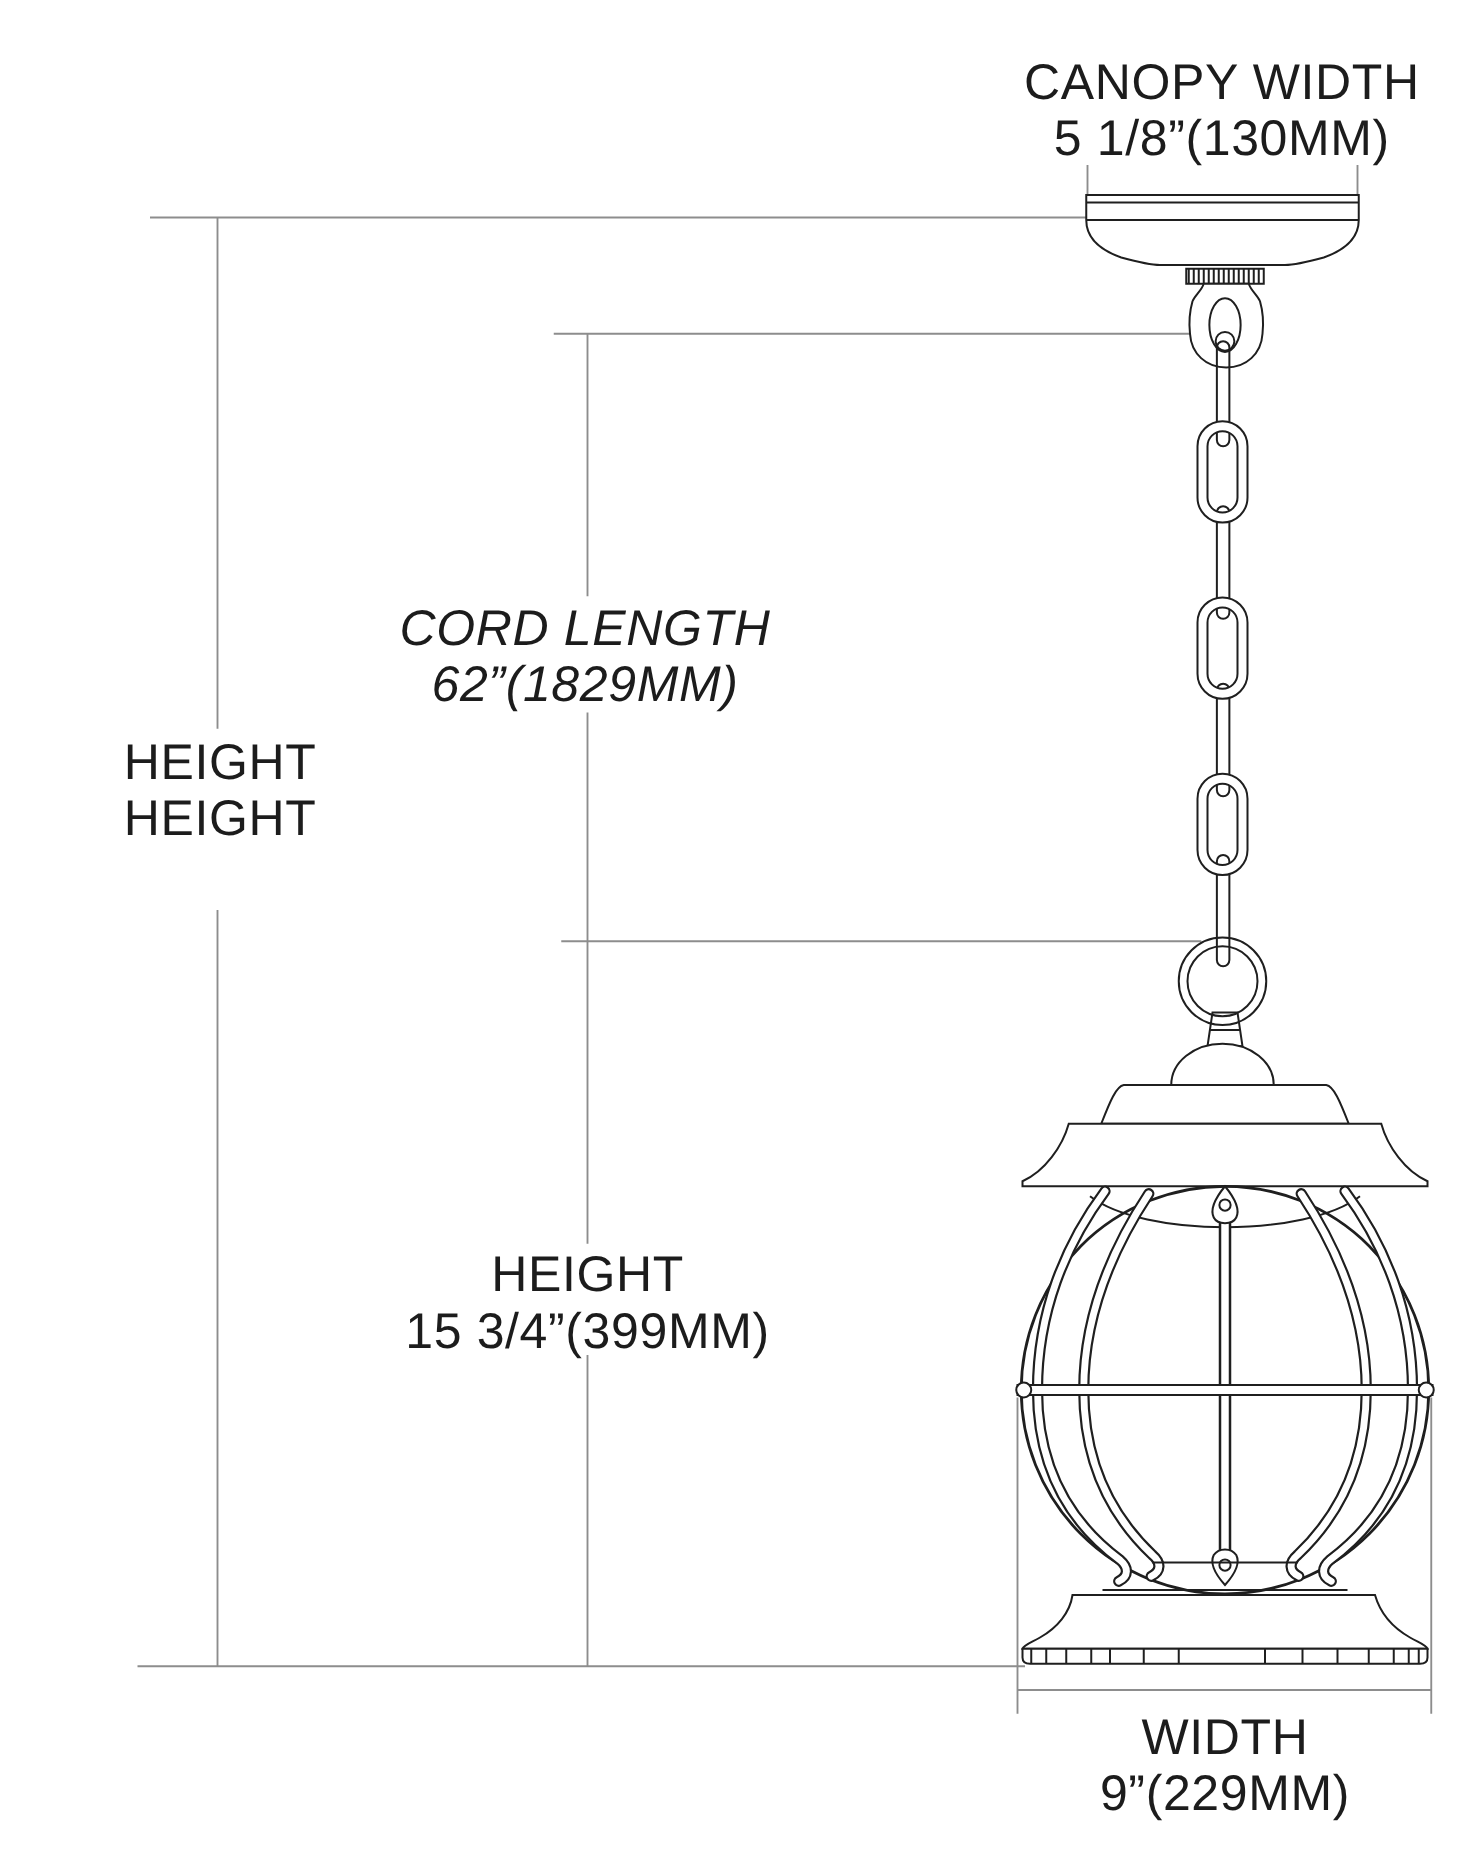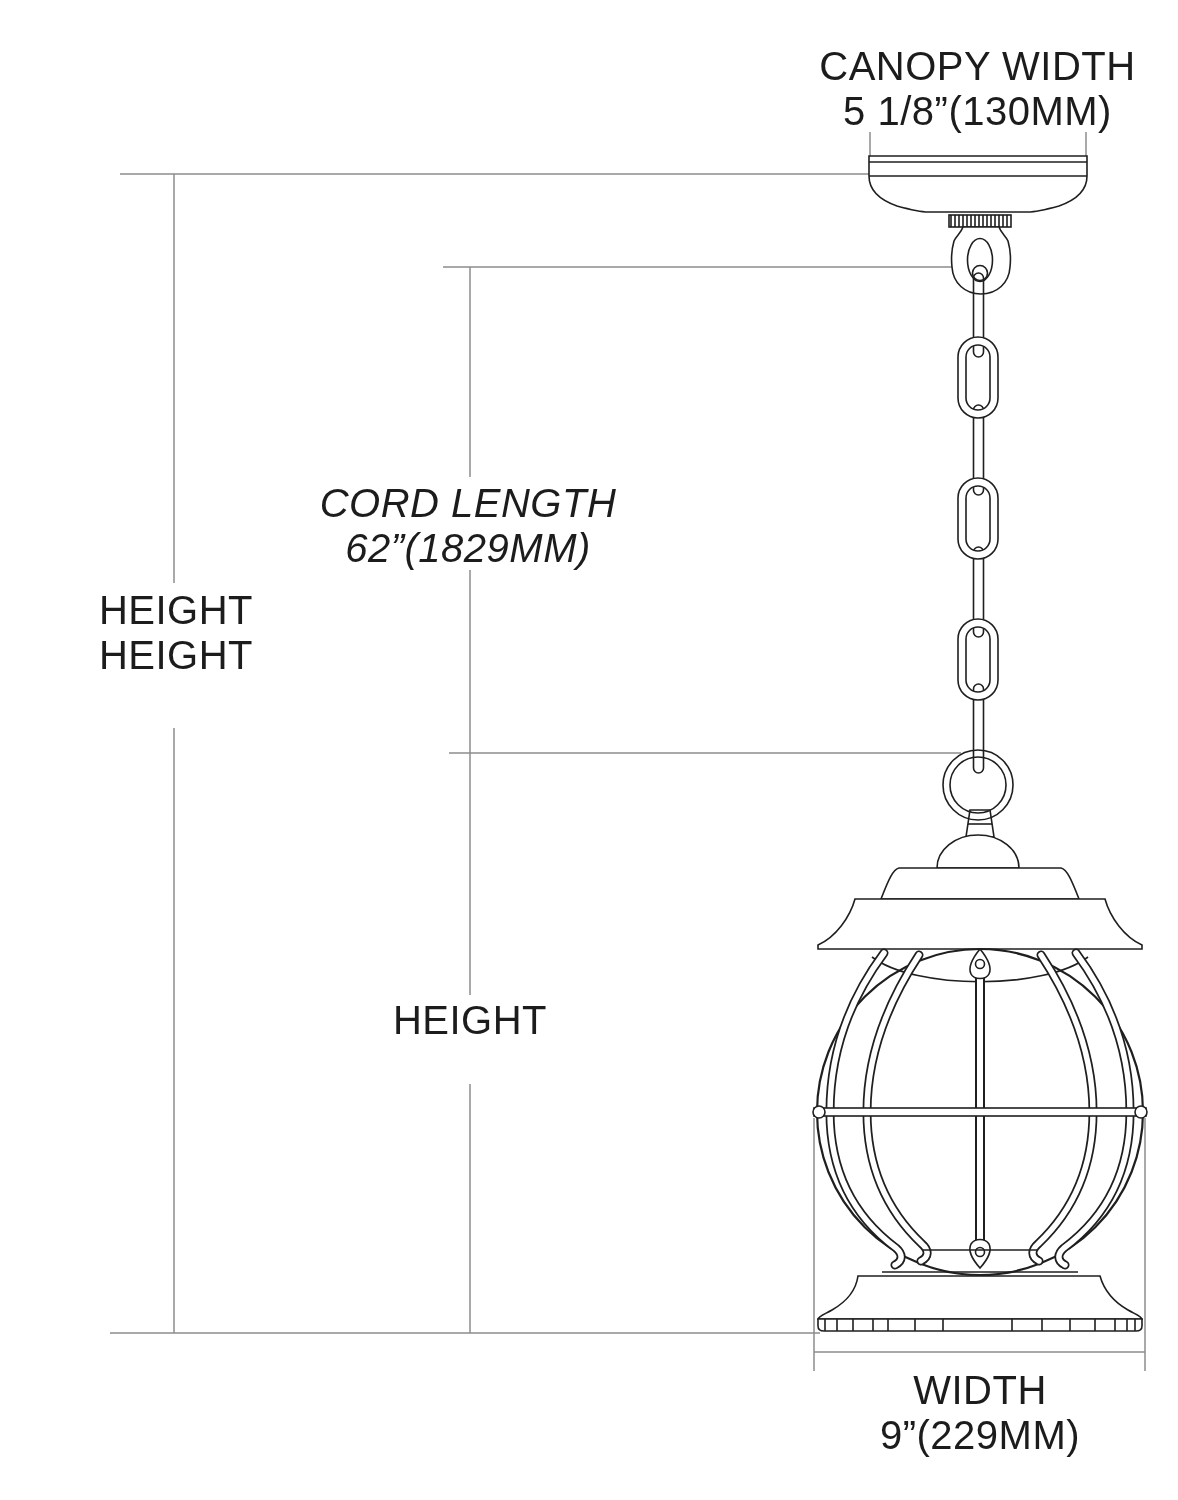--- a/index.html
+++ b/index.html
@@ -179,20 +179,21 @@
     <span>62”(1829MM)</span>
   </div>
 
   <div class="dim-label" style="left:0px; top:588px; width:352px;">
     <span>HEIGHT</span>
     <span>HEIGHT</span>
   </div>
 
   <div class="dim-label" style="left:270px; top:998px; width:400px;">
     <span>HEIGHT</span>
+    <span>15 3/4”(399MM)</span>
   </div>
 
   <div class="dim-label" style="left:780px; top:1368px; width:400px;">
     <span>WIDTH</span>
     <span>9”(229MM)</span>
   </div>
 
 </div>
 
 </body></html>

